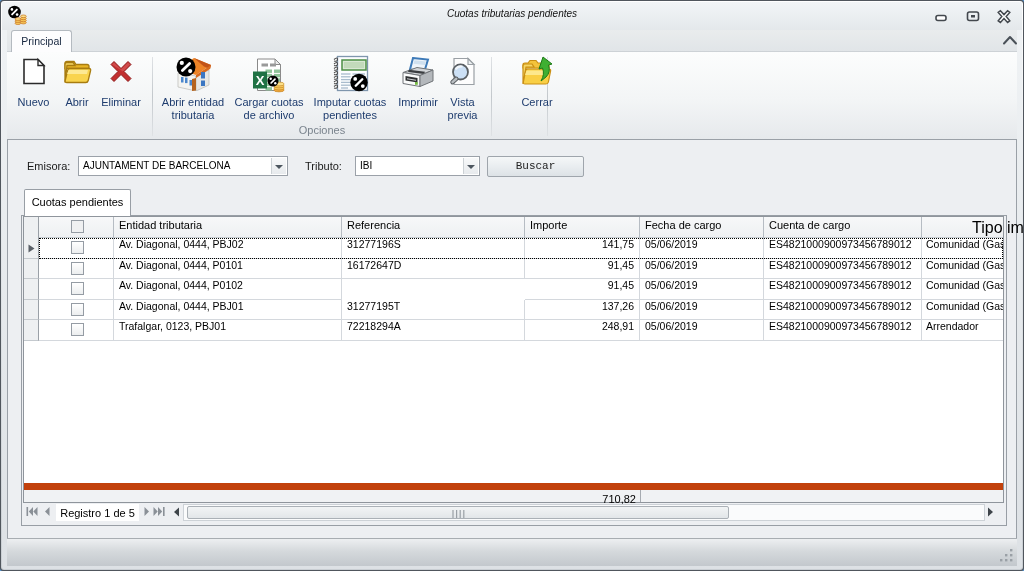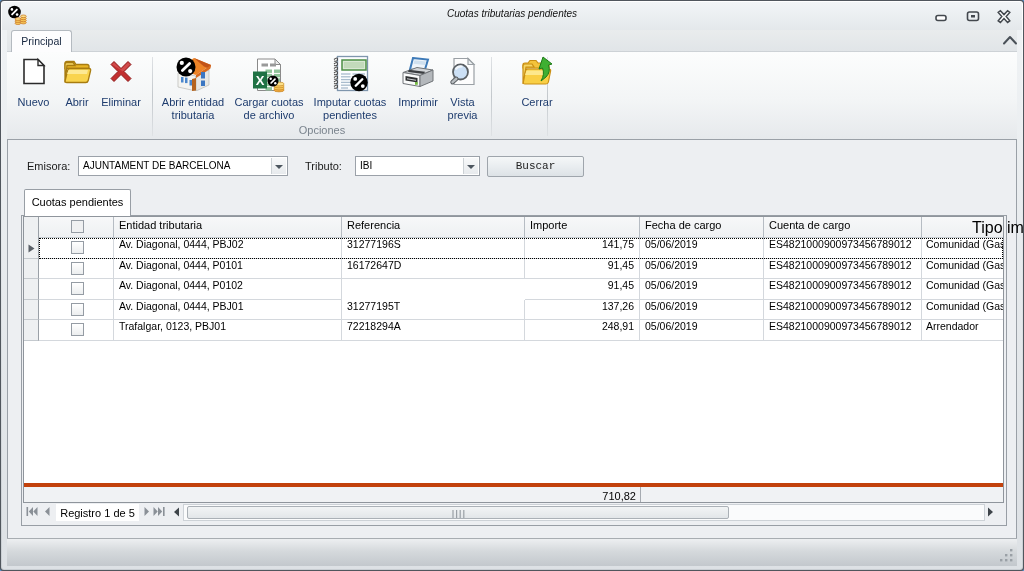--- a/index.html
+++ b/index.html
@@ -67,21 +67,21 @@
 .ghead .hcell { position:absolute; top:0; height:21px; font-size:11px; color:#000;
   padding:2px 0 0 5px; border-right:1px solid #b6bcc3; white-space:nowrap; overflow:hidden; }
 .grow { position:absolute; width:100%; height:20.5px; background:#fff; }
 .gcell { position:absolute; top:0; height:100%; font-size:10.5px; color:#000;
   border-right:1px solid #d4d8dd; border-bottom:1px solid #d4d8dd; }
 .ind { position:absolute; left:0; top:0; width:15px; height:100%;
   background:#eef0f2; border-right:1px solid #9aa0a7; border-bottom:1px solid #c4c9ce; }
 .cb { position:absolute; width:13px; height:13px; border:1px solid #959ca4;
   background:linear-gradient(#ffffff,#eceeef); }
 .gsummary { position:absolute; left:0; bottom:0; width:100%; height:19px;
-  background:#f0f2f4; border-top:4px solid #c2410c; font-size:11px; }
+  background:#f0f2f4; border-top:7px solid #c2410c; font-size:11px; }
 
 
 .nav { position:absolute; left:23px; top:503px; width:981px; height:19px; font-size:11px; }
 .navfield { position:absolute; left:33px; top:1px; width:83px; height:17px; background:#fff;
   text-align:center; font-size:11px; padding-top:3px; }
 .sbtrack { position:absolute; left:160px; top:1px; width:802px; height:17px;
   background:#fafbfc; border:1px solid #cdd2d7; }
 .sbthumb { position:absolute; left:3px; top:1px; width:542px; height:13px;
   background:linear-gradient(#f2f4f5,#e2e6e9); border:1px solid #aab0b6; border-radius:2px; }
 

